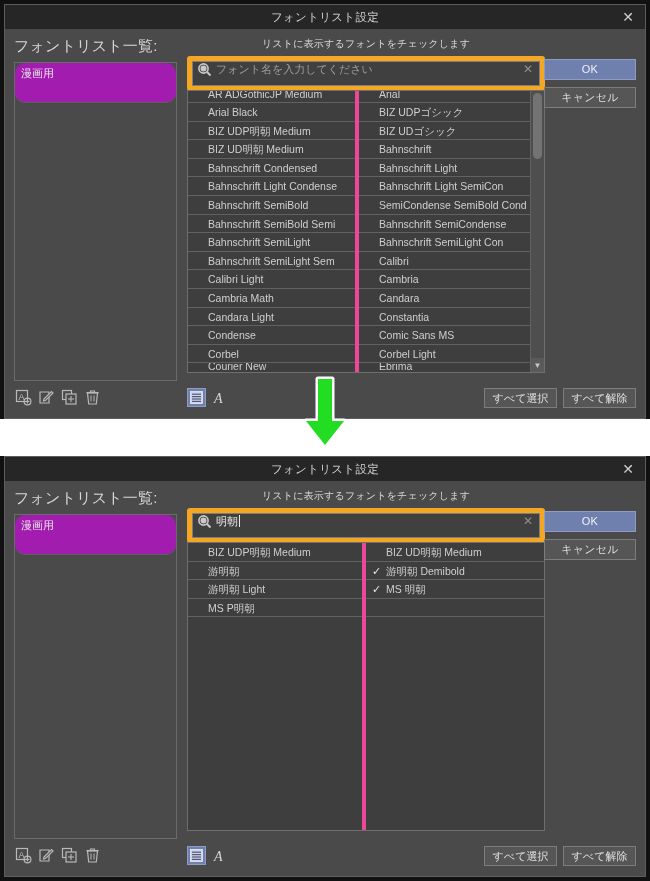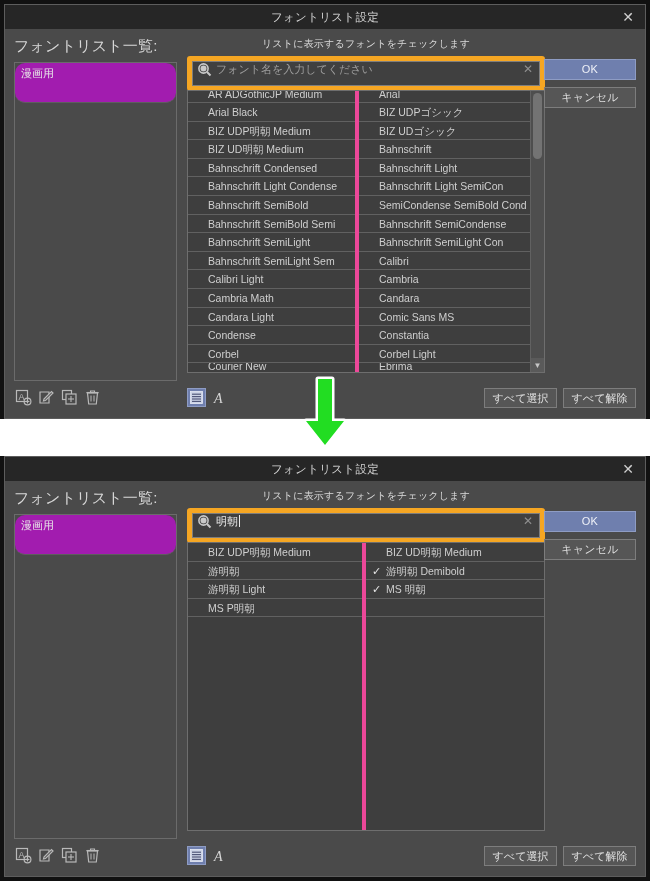--- a/index.html
+++ b/index.html
@@ -343,22 +343,22 @@
                 <div class="fg-cell"><span class="chk"></span><span>BIZ UDゴシック</span></div>
                 <div class="fg-cell"><span class="chk"></span><span>Bahnschrift</span></div>
                 <div class="fg-cell"><span class="chk"></span><span>Bahnschrift Light</span></div>
                 <div class="fg-cell"><span class="chk"></span><span>Bahnschrift Light SemiCon</span></div>
                 <div class="fg-cell"><span class="chk"></span><span>SemiCondense SemiBold Cond</span></div>
                 <div class="fg-cell"><span class="chk"></span><span>Bahnschrift SemiCondense</span></div>
                 <div class="fg-cell"><span class="chk"></span><span>Bahnschrift SemiLight Con</span></div>
                 <div class="fg-cell"><span class="chk"></span><span>Calibri</span></div>
                 <div class="fg-cell"><span class="chk"></span><span>Cambria</span></div>
                 <div class="fg-cell"><span class="chk"></span><span>Candara</span></div>
+                <div class="fg-cell"><span class="chk"></span><span>Constantia</span></div>
                 <div class="fg-cell"><span class="chk"></span><span>Comic Sans MS</span></div>
-                <div class="fg-cell"><span class="chk"></span><span>Constantia</span></div>
                 <div class="fg-cell"><span class="chk"></span><span>Corbel Light</span></div>
                 <div class="fg-cell clipped-top"><span class="chk"></span><span>Ebrima</span></div>
               </div>
           </div>
           <div class="vscroll">
             <div class="thumb"></div>
             <div class="arrow-down">▼</div>
           </div>
         </div>
       </div>

